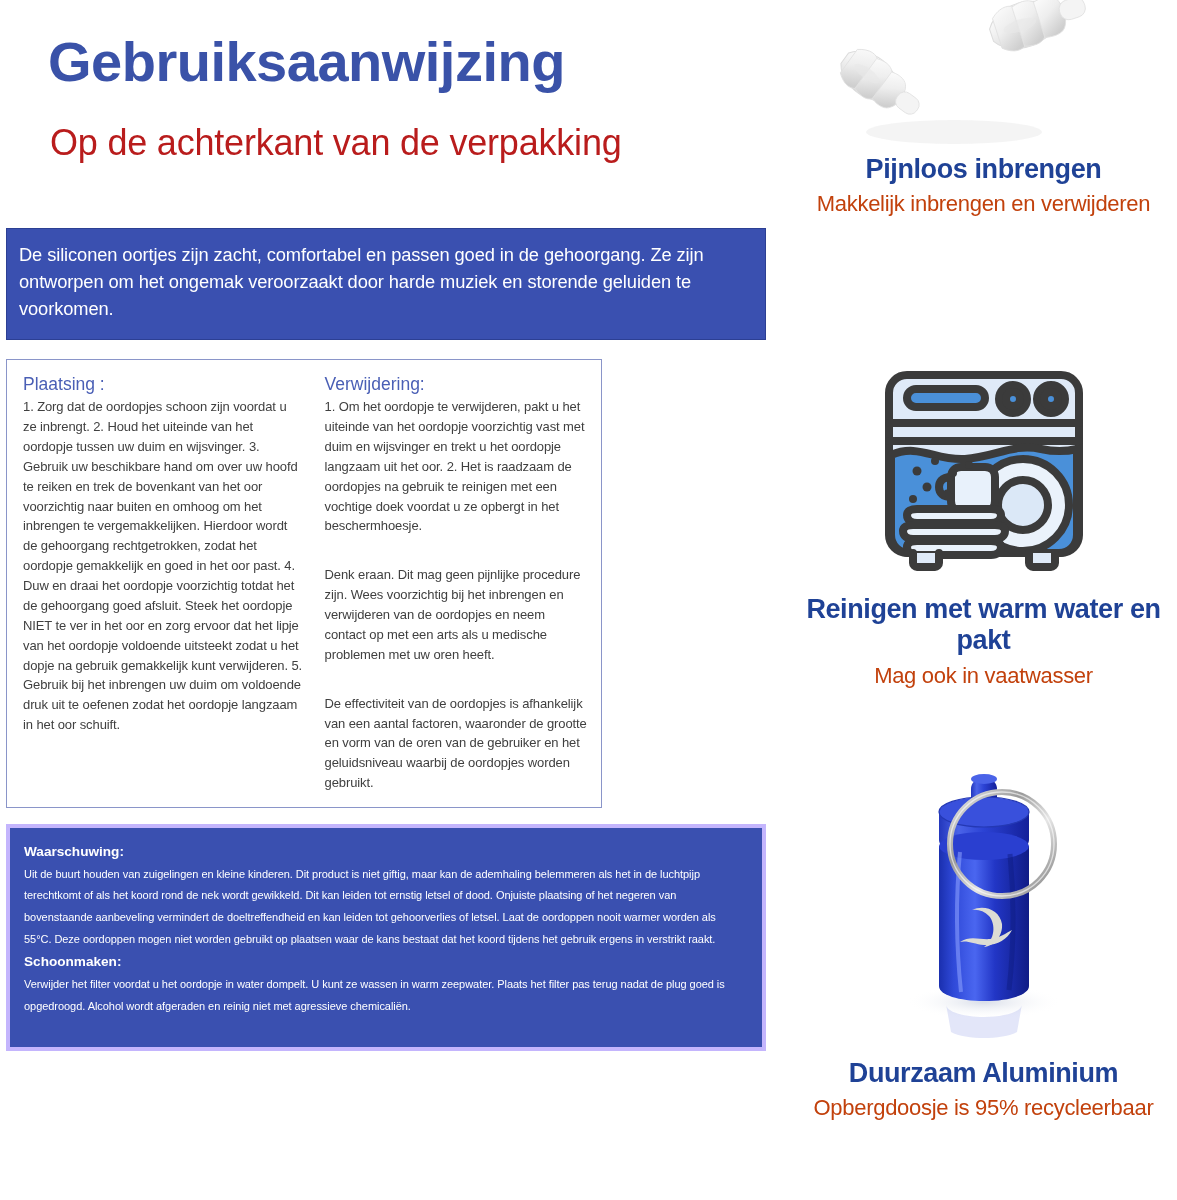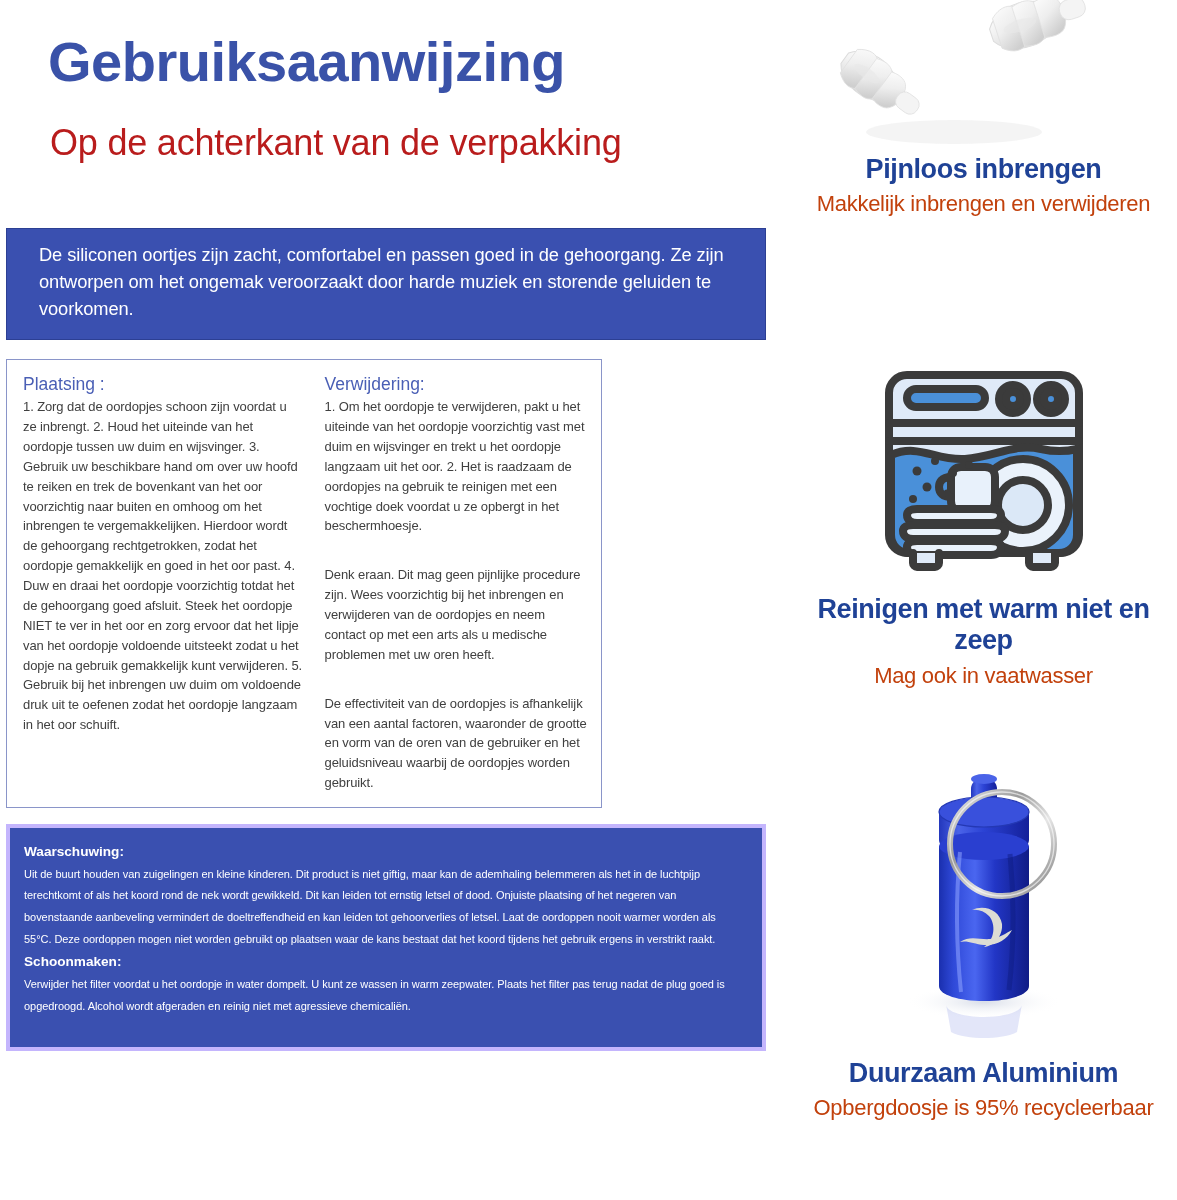--- a/index.html
+++ b/index.html
@@ -46,21 +46,21 @@
   }
 
   
   .intro-box {
     position: absolute;
     left: 6px; top: 228px;
     width: 760px;
     min-height: 112px;
     background: #3a50b0;
     border: 1px solid #2c3f93;
-    padding: 13px 16px 14px 32px;
+    padding: 13px 16px 14px 12px;
   }
   .intro-box p {
     color: #ffffff;
     font-size: 18.3px;
     line-height: 1.47;
     letter-spacing: -0.1px;
   }
 
   
   .instructions-box {
@@ -282,21 +282,21 @@
             <circle cx="44" cy="106" r="4.5"></circle>
             <circle cx="62" cy="96" r="4"></circle>
             <circle cx="80" cy="108" r="4"></circle>
             <circle cx="54" cy="122" r="4.5"></circle>
             <circle cx="74" cy="128" r="3.5"></circle>
             <circle cx="40" cy="134" r="4"></circle>
             <circle cx="96" cy="100" r="4"></circle>
           </g>
         </svg>
       </div>
-      <h3>Reinigen met warm niet en zeep</h3>
+      <h3>Reinigen met warm water en pakt</h3>
       <p>Mag ook in vaatwasser</p>
     </div>
 
     <div class="feature" id="feature-aluminium">
       <div class="art canister-art">
         <svg width="300" height="290" viewBox="0 0 300 290">
           <defs>
             <linearGradient id="canBody" x1="0" y1="0" x2="1" y2="0">
               <stop offset="0%" stop-color="#1a2fae"></stop>
               <stop offset="16%" stop-color="#2f49d8"></stop>

